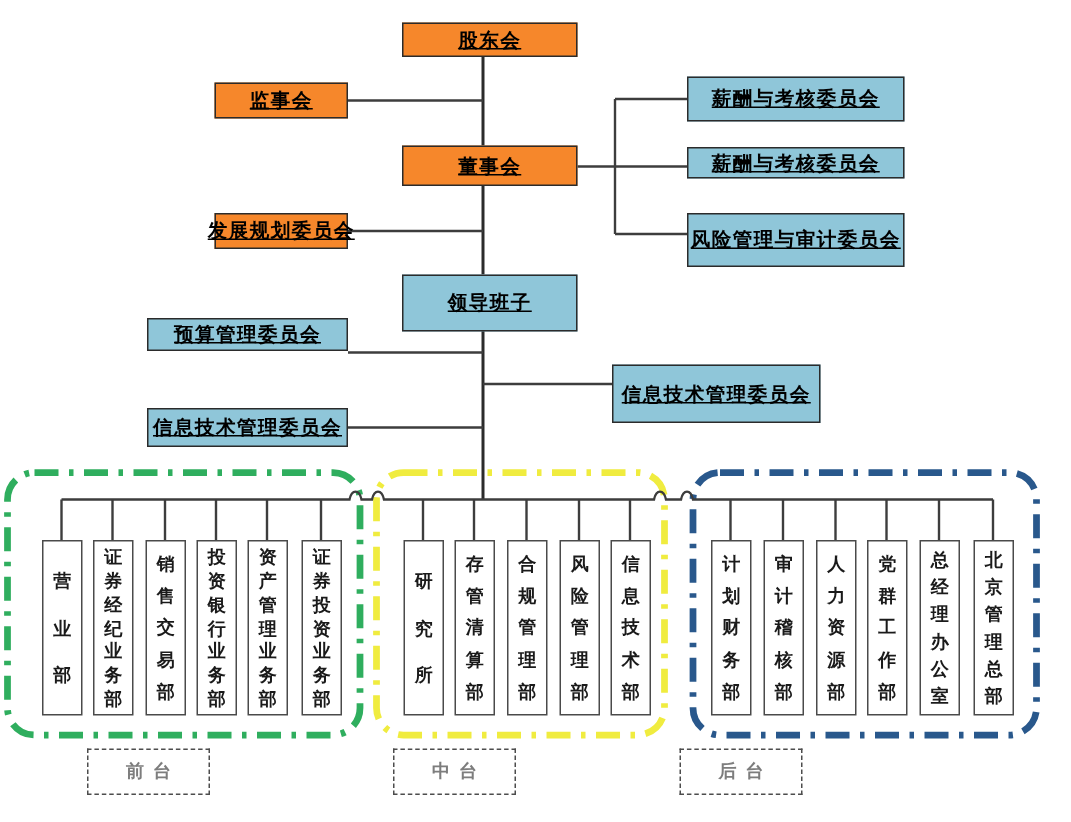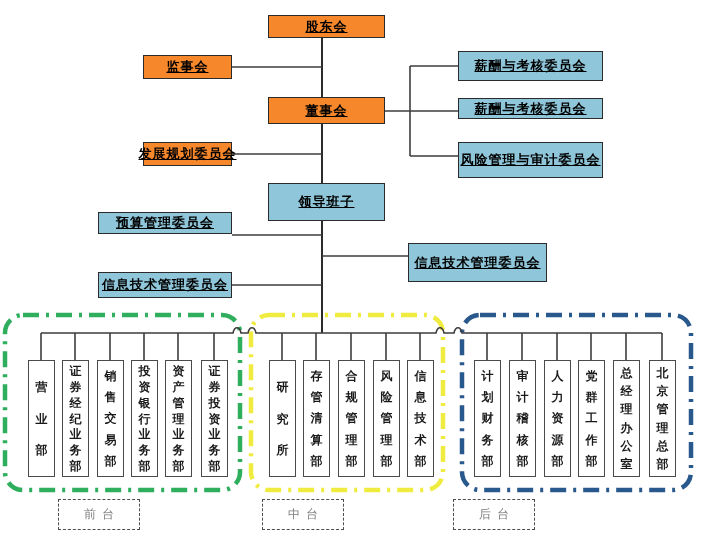--- a/index.html
+++ b/index.html
@@ -31,21 +31,21 @@
     box-sizing:border-box;border:1.5px solid #4a4a4a;background:#fff;
   }
   .vtext{
     display:flex;flex-direction:column;justify-content:space-evenly;align-items:center;
     width:100%;height:100%;font-size:12px;font-weight:bold;color:#1a1a1a;line-height:1;
   }
   .group-label{
     position:absolute;z-index:2;top:499px;width:82px;height:31px;box-sizing:border-box;
     border:1.6px dashed #4d4d4d;background:#fff;
     display:flex;align-items:center;justify-content:center;
-    font-size:12px;font-weight:normal;color:#7d7d7d;letter-spacing:6px;text-indent:6px;
+    font-size:12px;font-weight:bold;color:#7d7d7d;letter-spacing:6px;text-indent:6px;
   }
 </style>
 </head>
 <body>
 
 <div id="stage">
 
   <svg id="wires" width="714" height="548" viewBox="0 0 714 548">
 
     <rect class="grect g-front" x="5" y="315" width="235" height="175" rx="18"></rect>

